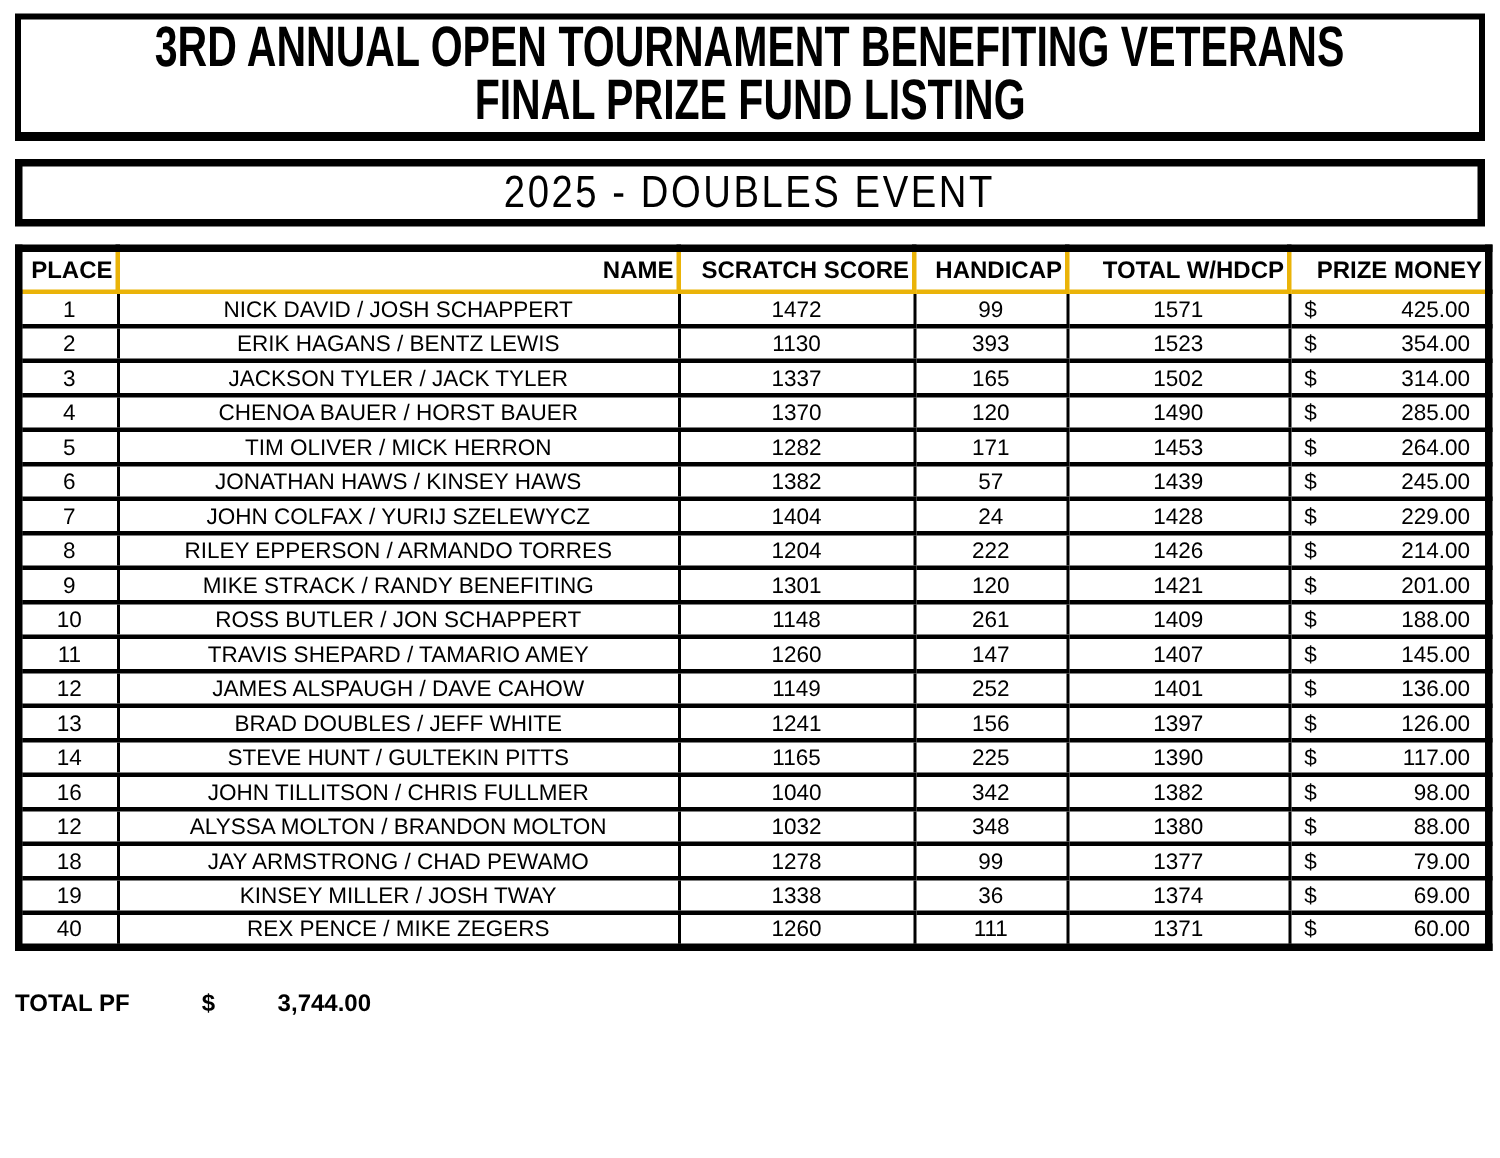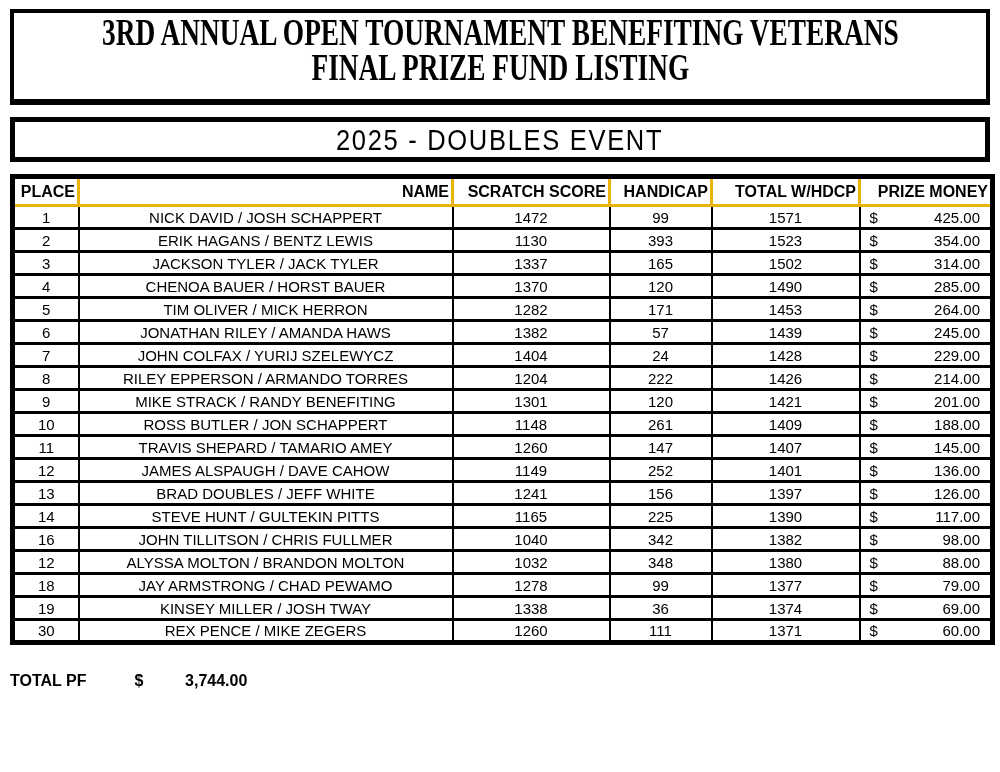--- a/index.html
+++ b/index.html
@@ -9,22 +9,21 @@
     background: #fff;
     font-family: "Liberation Sans", sans-serif;
     color: #000;
   }
   .page { padding: 9px 10px 0 10px; }
 
   
   .title-box {
     border: 4px solid #000;
     border-bottom-width: 6px;
-    padding: 2px 0 14px 0;
-    font-family: Liberation Serif, serif;
+    padding: 2px 0 3px 0;
   }
   .title-line {
     display: flex;
     justify-content: center;
     white-space: nowrap;
   }
   .title-text {
     display: inline-block;
     font-weight: bold;
     font-size: 38px;
@@ -196,21 +195,21 @@
     <td class="c-scratch">1282</td>
     <td class="c-handicap">171</td>
     <td class="c-total">1453</td>
     <td class="c-prize">
       <span class="dollar">$</span>
       <span class="amount">264.00</span>
     </td>
   </tr>
         <tr>
     <td class="c-place">6</td>
-    <td class="c-name">JONATHAN RILEY / AMANDA HAWS</td>
+    <td class="c-name">JONATHAN HAWS / KINSEY HAWS</td>
     <td class="c-scratch">1382</td>
     <td class="c-handicap">57</td>
     <td class="c-total">1439</td>
     <td class="c-prize">
       <span class="dollar">$</span>
       <span class="amount">245.00</span>
     </td>
   </tr>
         <tr>
     <td class="c-place">7</td>
@@ -338,21 +337,21 @@
     <td class="c-name">KINSEY MILLER / JOSH TWAY</td>
     <td class="c-scratch">1338</td>
     <td class="c-handicap">36</td>
     <td class="c-total">1374</td>
     <td class="c-prize">
       <span class="dollar">$</span>
       <span class="amount">69.00</span>
     </td>
   </tr>
         <tr>
-    <td class="c-place">30</td>
+    <td class="c-place">40</td>
     <td class="c-name">REX PENCE / MIKE ZEGERS</td>
     <td class="c-scratch">1260</td>
     <td class="c-handicap">111</td>
     <td class="c-total">1371</td>
     <td class="c-prize">
       <span class="dollar">$</span>
       <span class="amount">60.00</span>
     </td>
   </tr>
       </tbody>

